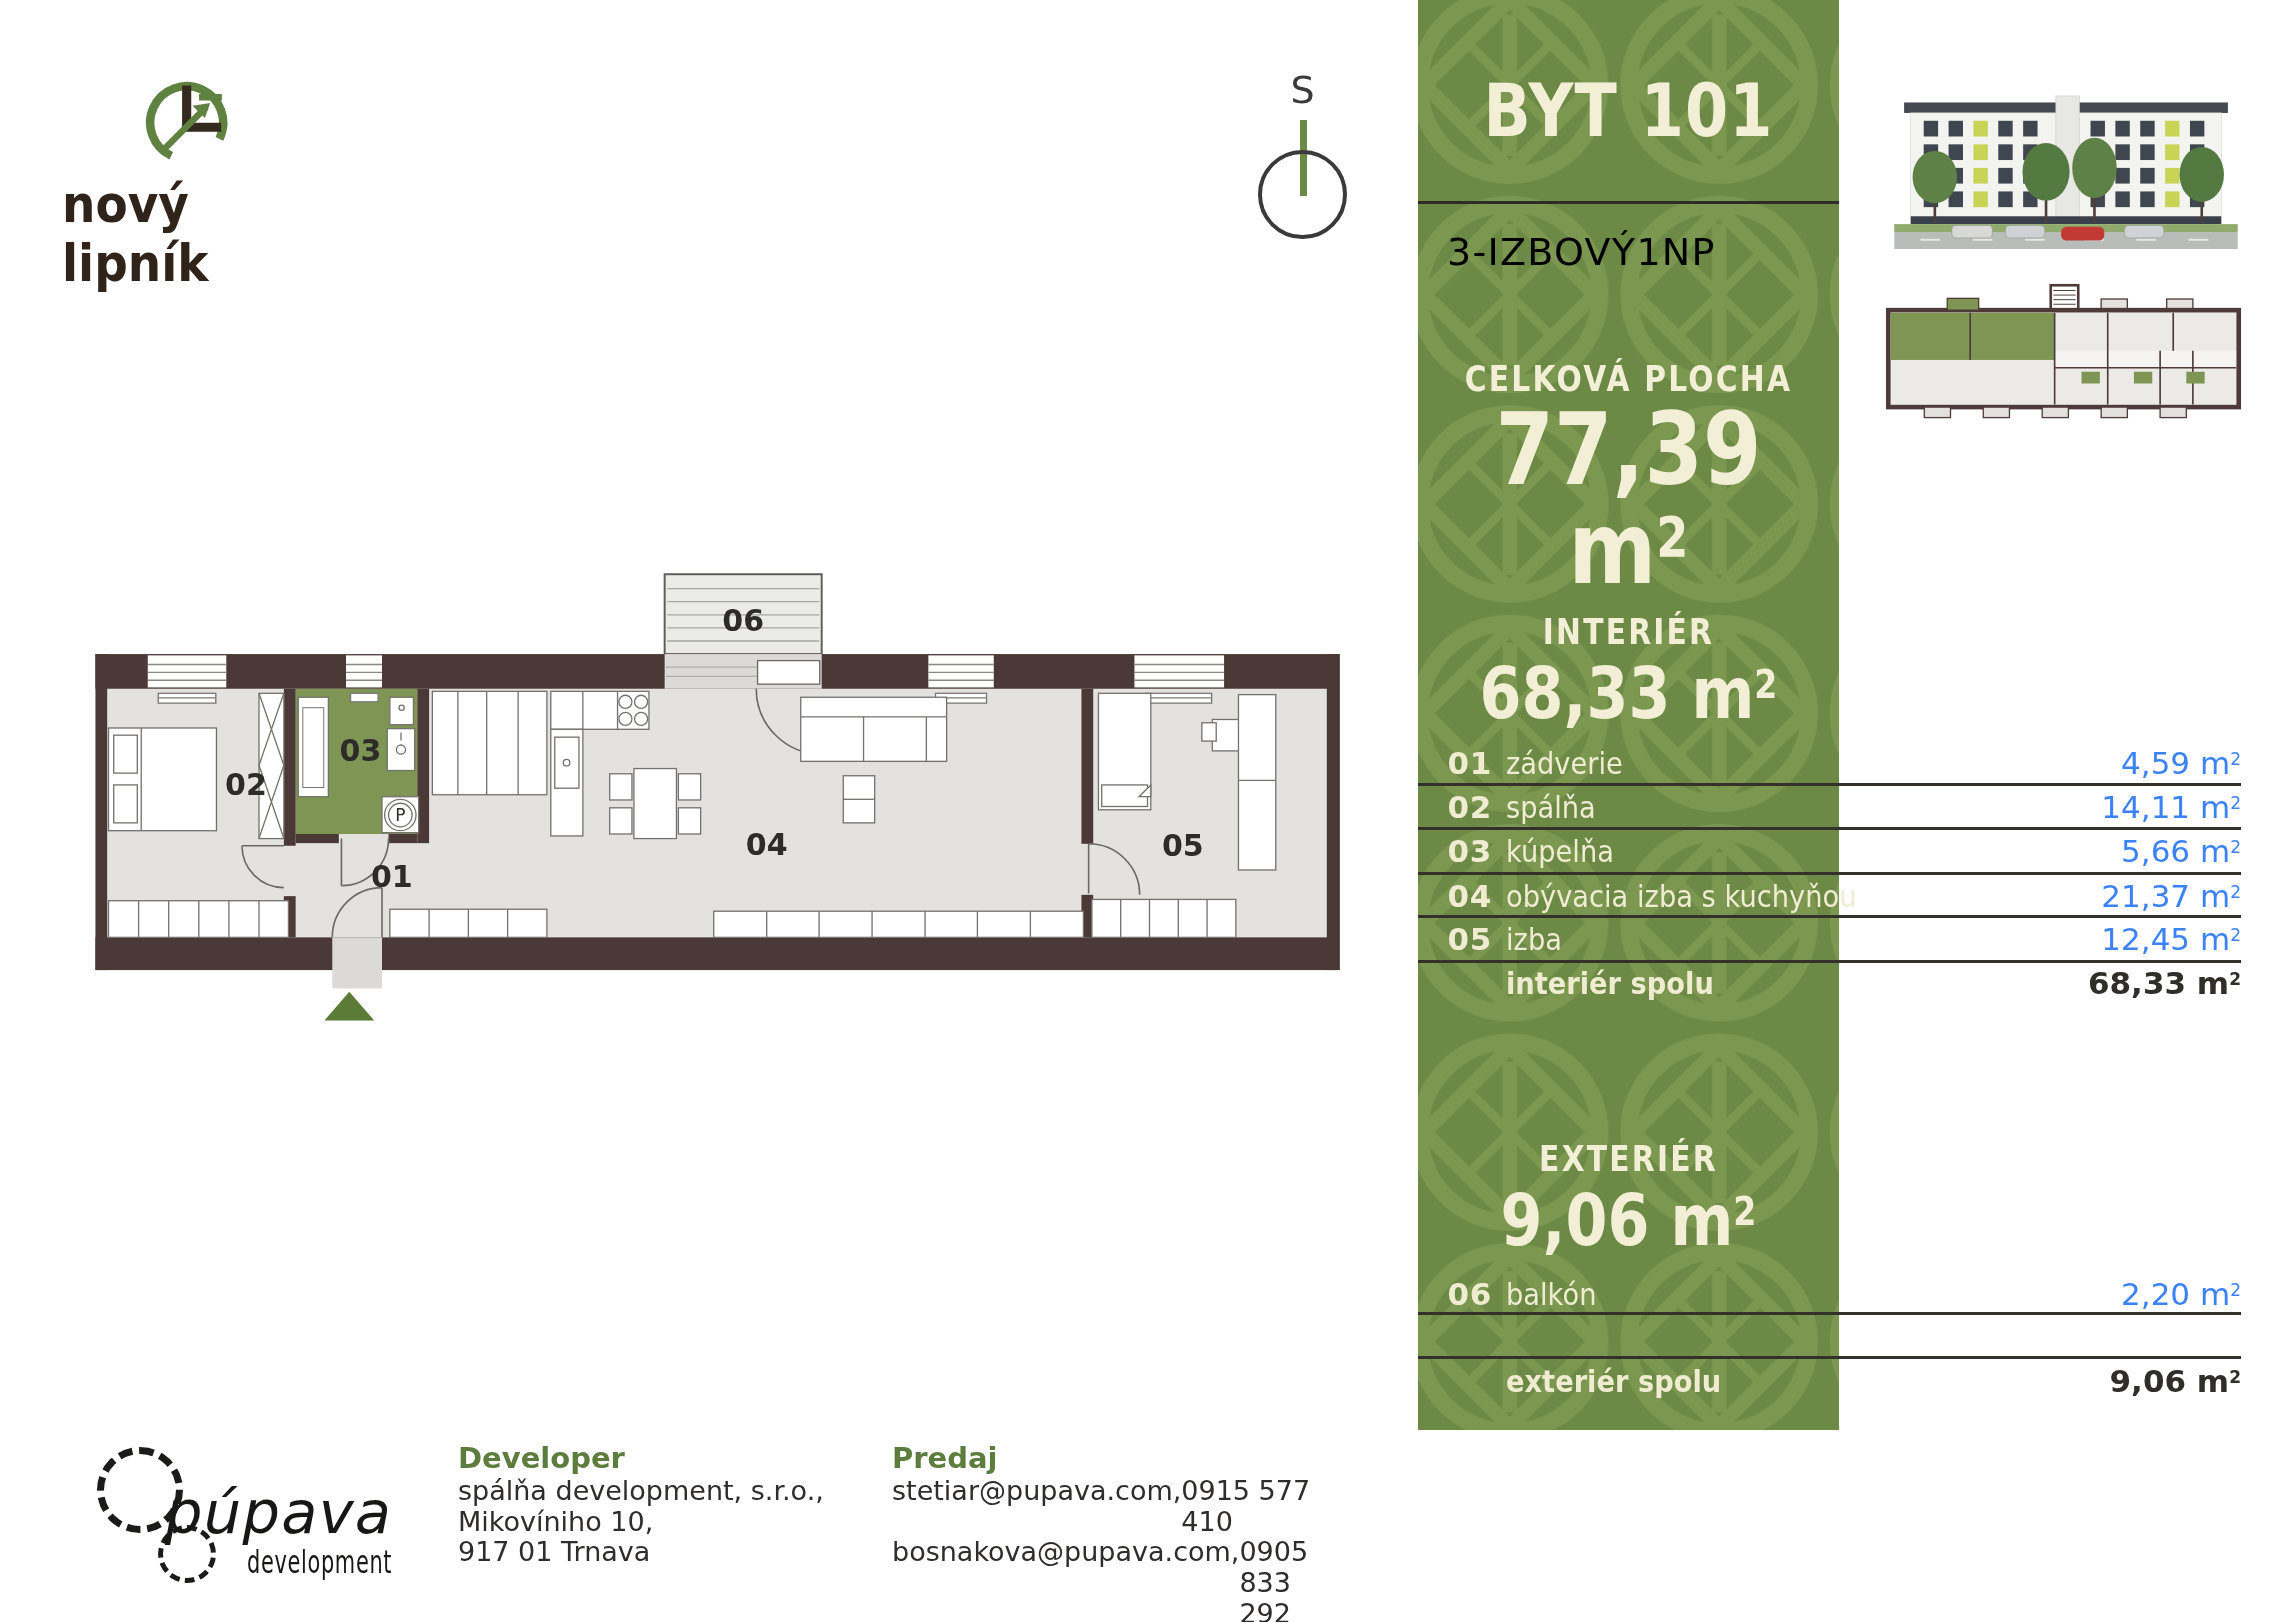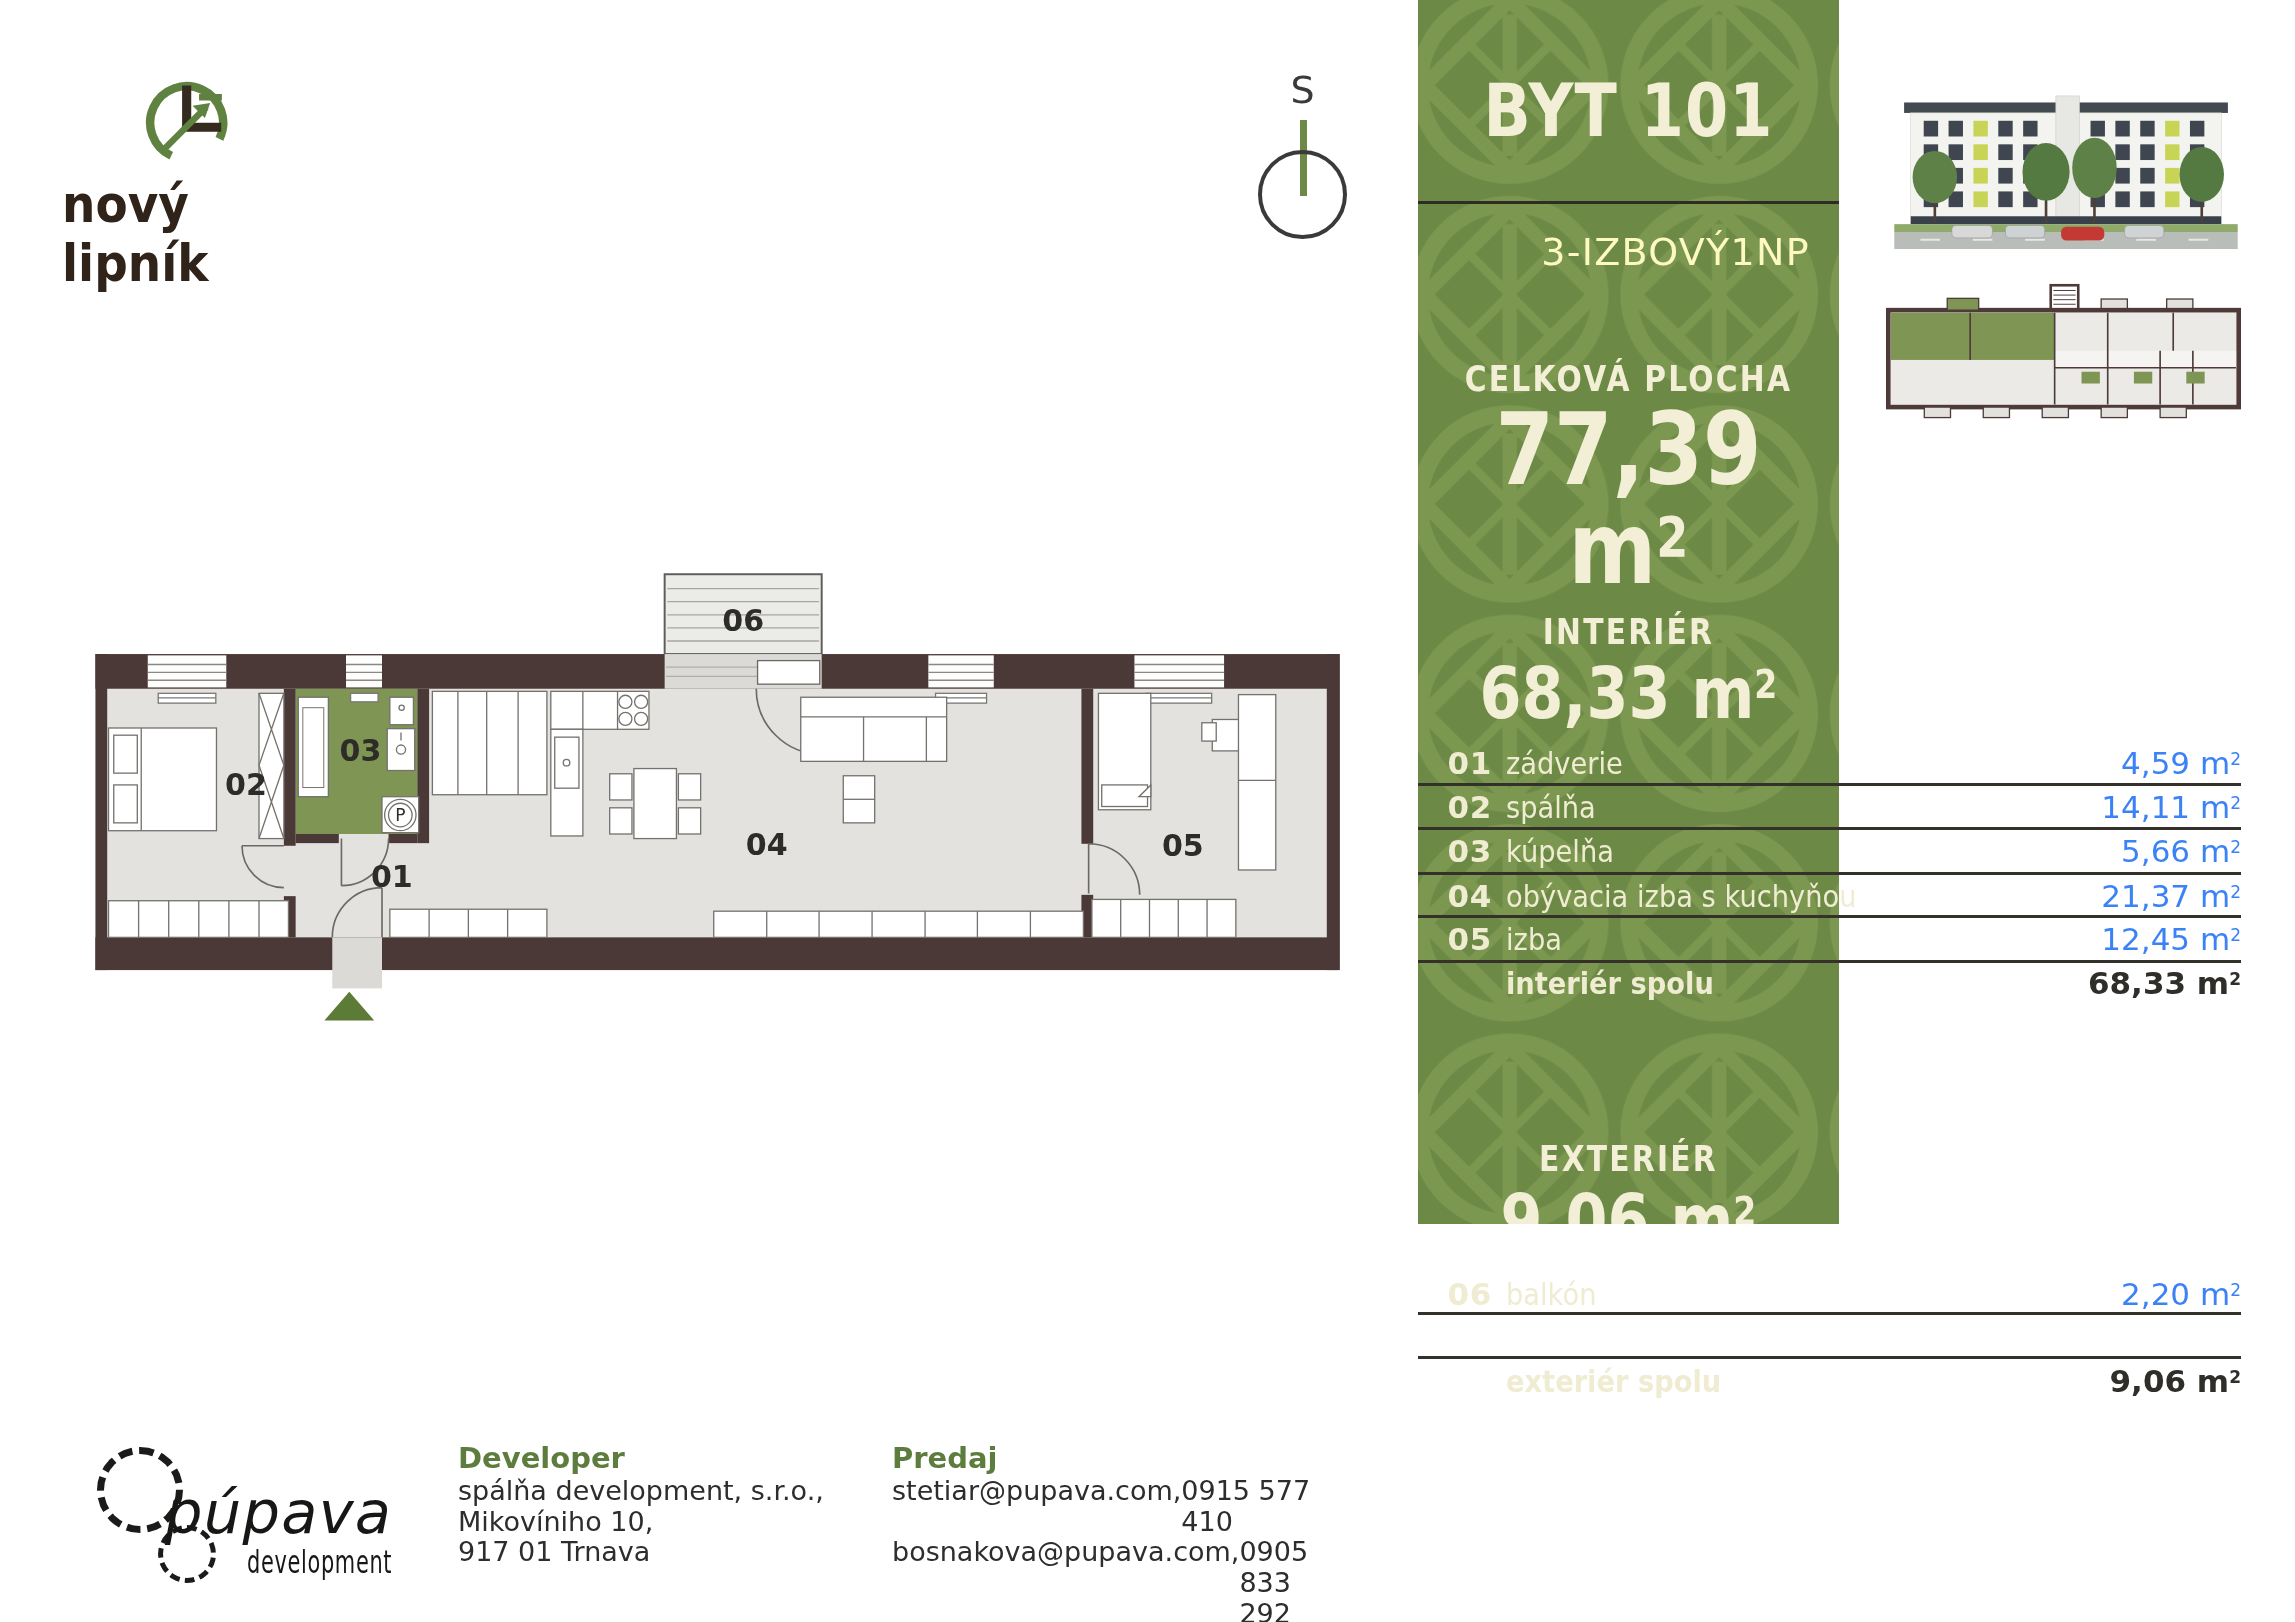--- a/index.html
+++ b/index.html
@@ -13,28 +13,28 @@
     transform:scaleX(.92);transform-origin:left center;}
 
   
   .compass-s{position:absolute;left:1283px;top:68px;width:39px;text-align:center;
     font-size:38px;font-weight:400;color:#3a3a3a;}
   .compass-needle{position:absolute;left:1300px;top:120px;width:7.2px;height:76px;background:#6c8a45;}
   .compass-circle{position:absolute;left:1258px;top:150px;width:89px;height:89px;
     border:4.6px solid #3a3a3a;border-radius:50%;box-sizing:border-box;background:transparent;}
 
   
-  .sidebar{position:absolute;left:1418px;top:0;width:421px;height:1224px;background:#6c8a45;overflow:hidden;}
+  .sidebar{position:absolute;left:1418px;top:0;width:421px;height:1430px;background:#6c8a45;overflow:hidden;}
   .sb{position:absolute;left:0;width:421px;text-align:center;color:#f2efd6;}
   .cond{transform:scaleX(.85);transform-origin:center;}
   .sb-title{top:68px;font-size:73px;font-weight:bold;letter-spacing:1.3px;}
   .sb-divider{position:absolute;left:0;top:201px;width:421px;height:3.3px;background:#2e2c25;}
   .sb-type-row{position:absolute;left:0;top:230px;width:421px;box-sizing:border-box;
-    padding:0 29px;display:flex;justify-content:flex-end;
-    font-size:38px;font-weight:400;color:#fef9c3;letter-spacing:1.3px;}
+    padding:0 29px;display:flex;justify-content:flex-start;
+    font-size:38px;font-weight:400;color:#000000;letter-spacing:1.3px;}
   .sb-h{font-size:35px;font-weight:bold;letter-spacing:2.6px;}
   .sb-total-label{top:359px;}
   .sb-big{font-weight:bold;line-height:1;}
   .sb-total-value{top:400px;font-size:99px;}
   .sb-int-h{top:612px;}
   .sb-int-value{top:658px;font-size:71px;}
   .sb-ext-h{top:1139px;}
   .sb-ext-value{top:1185px;font-size:71px;}
   .sb-site{top:1526px;font-size:50px;font-weight:bold;letter-spacing:0.7px;}
   .supu{font-size:.55em;vertical-align:.5em;}

